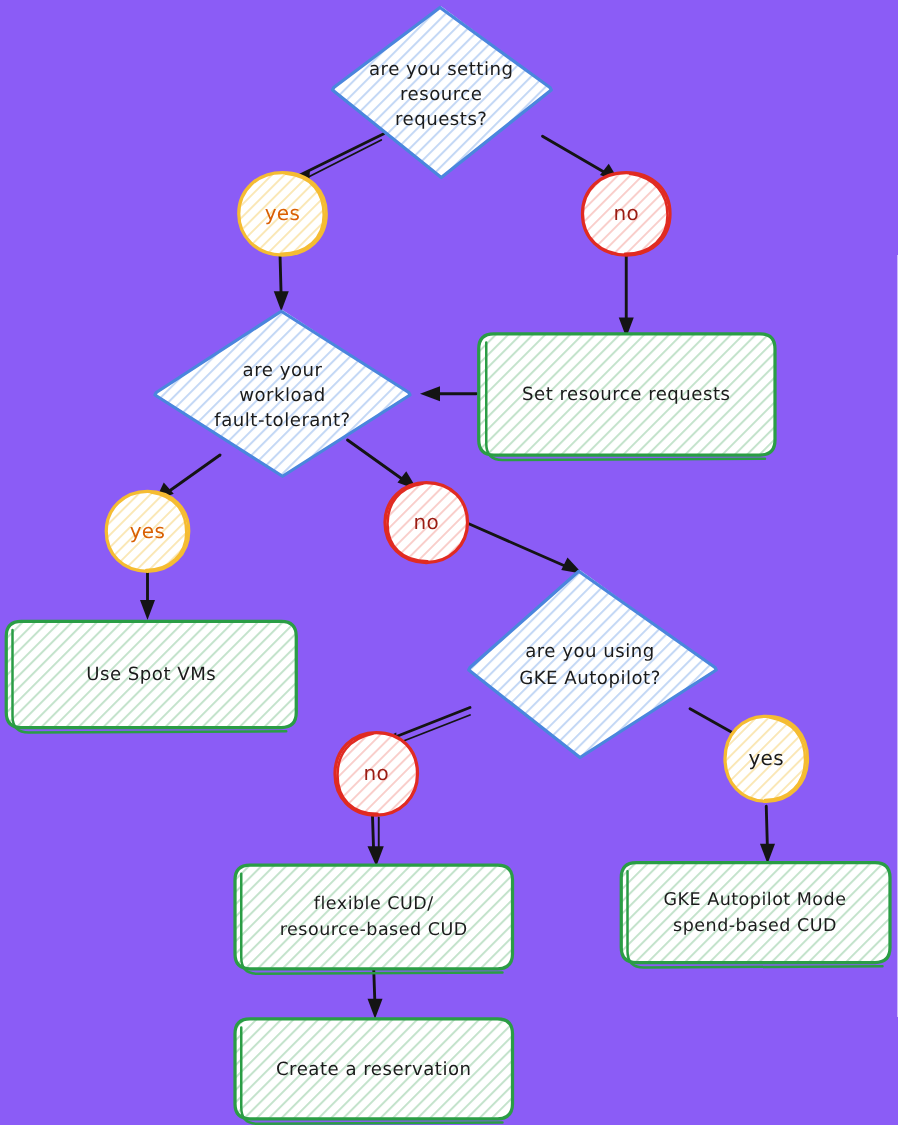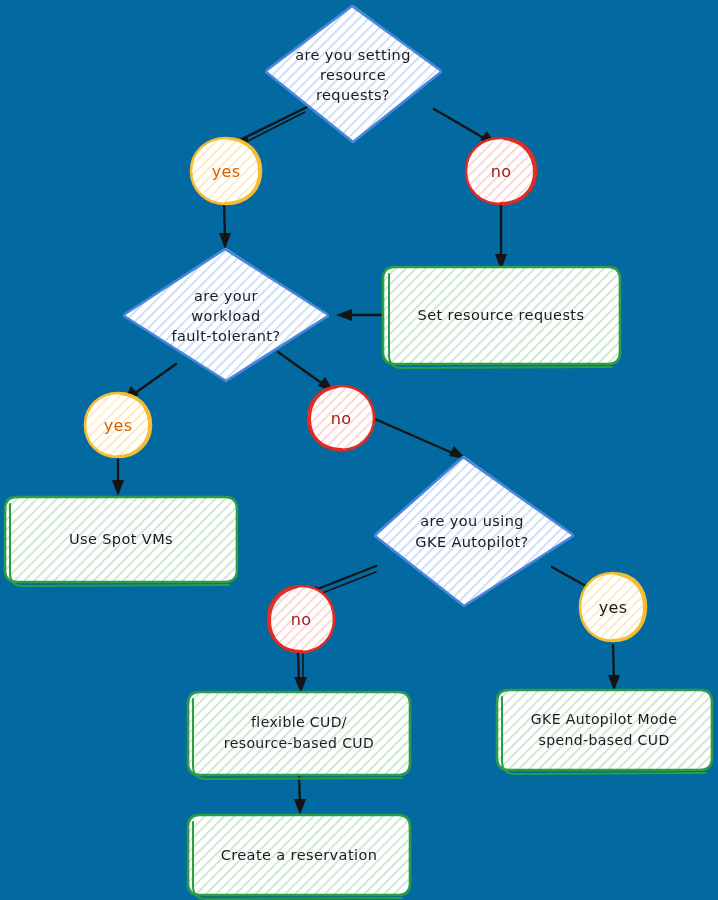--- a/index.html
+++ b/index.html
@@ -10,21 +10,21 @@
   body {
     width: 718px;
     height: 900px;
     font-family: "DejaVu Sans", sans-serif;
     overflow: hidden;
   }
   #flow-root {
     position: relative;
     width: 718px;
     height: 900px;
-    background: #0369a1;
+    background: #8b5cf6;
   }
   svg#flow-svg {
     display: block;
     width: 718px;
     height: 900px;
   }
   .node-label {
     font-family: "DejaVu Sans", sans-serif;
     font-size: 14.5px;
     fill: #1b1b1b;

